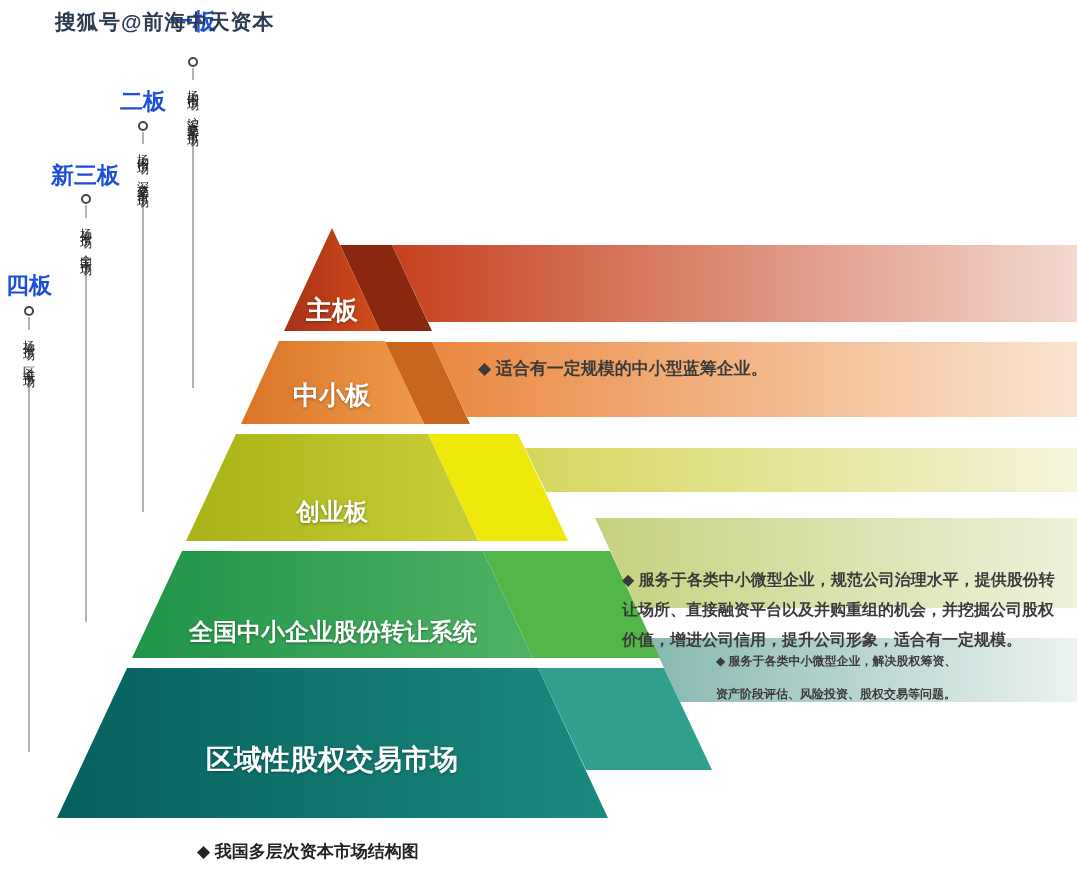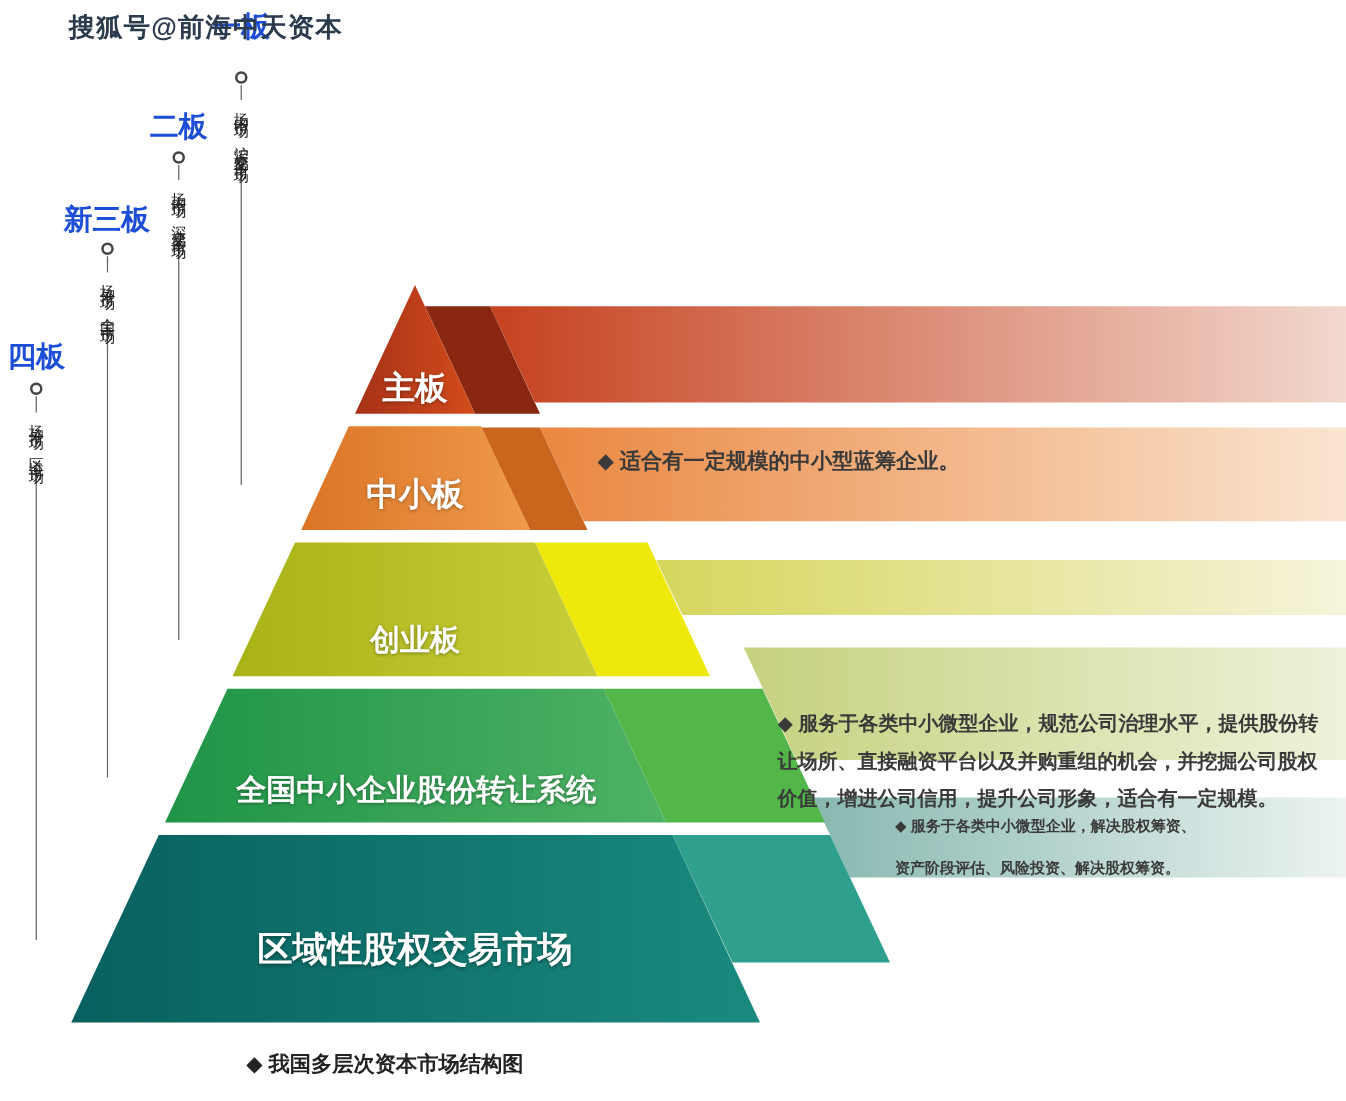--- a/index.html
+++ b/index.html
@@ -128,19 +128,19 @@
   <div class="abs level-label" style="left:182px;top:741px;width:300px;font-size:28px;">区域性股权交易市场</div>
 
   <div class="abs band-text" style="left:478px;top:357px;font-size:17px;">◆ 适合有一定规模的中小型蓝筹企业。</div>
   <div class="abs band-text" style="left:622px;top:546px;font-size:16px;line-height:30px;margin-top:19px;">
     <div>◆ 服务于各类中小微型企业，规范公司治理水平，提供股份转</div>
     <div>让场所、直接融资平台以及并购重组的机会，并挖掘公司股权</div>
     <div>价值，增进公司信用，提升公司形象，适合有一定规模。</div>
   </div>
   <div class="abs band-text" style="left:700px;top:645px;font-size:12px;line-height:33px;margin-left:16px;">
     <div>◆ 服务于各类中小微型企业，解决股权筹资、</div>
-    <div>资产阶段评估、风险投资、解决股权筹资。</div>
+    <div>资产阶段评估、风险投资、股权交易等问题。</div>
   </div>
 
   <div class="abs caption">◆ 我国多层次资本市场结构图</div>
   <div class="abs watermark">搜狐号@前海中天资本</div>
 
 </div>
 
 </body></html>

